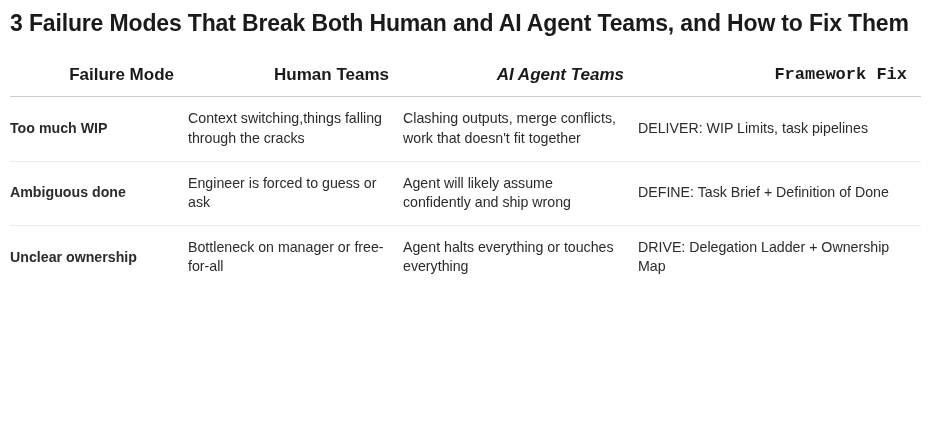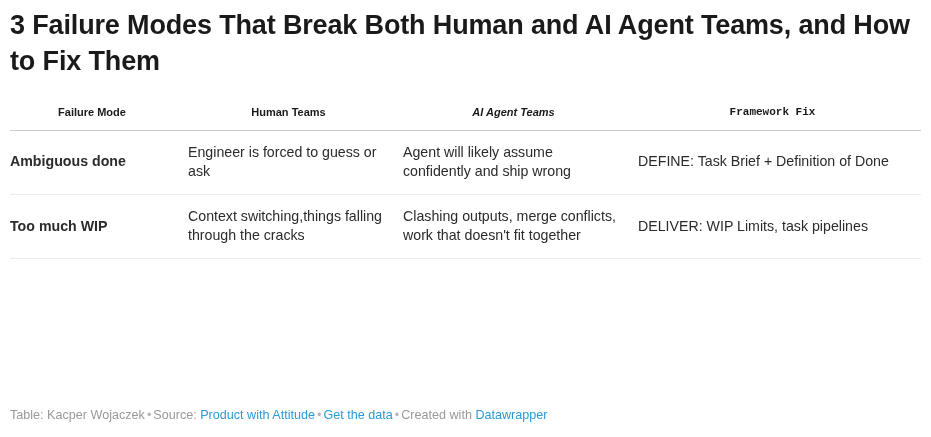--- a/index.html
+++ b/index.html
@@ -18,42 +18,42 @@
   .chart-wrap {
     width: 931px;
     height: 437px;
     box-sizing: border-box;
     padding: 0 10px;
     position: relative;
   }
 
   
   .title {
-    font-size: 27px;
+    font-size: 23px;
     font-weight: bold;
     color: #1a1a1a;
     line-height: 1.32;
     letter-spacing: -0.15px;
     padding-top: 8px;
     margin: 0;
     max-width: 915px;
   }
 
   
   table.dw-table {
     width: 911px;
     border-collapse: collapse;
     margin-top: 26px;
     table-layout: fixed;
   }
 
   table.dw-table th {
-    text-align: center;
+    text-align: right;
     vertical-align: bottom;
-    font-size: 11px;
+    font-size: 17px;
     font-weight: bold;
     color: #1a1a1a;
     padding: 0 14px 10px 0;
     border-bottom: 1px solid #cdcdcd;
     line-height: 1.3;
   }
 
   table.dw-table td {
     text-align: left;
     vertical-align: middle;
@@ -122,29 +122,34 @@
     <thead>
       <tr>
         <th class="h1">Failure Mode</th>
         <th class="h2">Human Teams</th>
         <th class="h3">AI Agent Teams</th>
         <th class="h4">Framework Fix</th>
       </tr>
     </thead>
     <tbody>
       <tr>
+        <td class="col-key">Too much WIP</td>
+        <td>Context switching,things falling through the cracks</td>
+        <td>Clashing outputs, merge conflicts, work that doesn't fit together</td>
+        <td>DELIVER: WIP Limits, task pipelines</td>
+      </tr>
+      <tr>
         <td class="col-key">Ambiguous done</td>
         <td>Engineer is forced to guess or ask</td>
         <td>Agent will likely assume confidently and ship wrong</td>
         <td>DEFINE: Task Brief + Definition of Done</td>
       </tr>
-      <tr>
-        <td class="col-key">Too much WIP</td>
-        <td>Context switching,things falling through the cracks</td>
-        <td>Clashing outputs, merge conflicts, work that doesn't fit together</td>
-        <td>DELIVER: WIP Limits, task pipelines</td>
+      <tr class="last-row">
+        <td class="col-key">Unclear ownership</td>
+        <td>Bottleneck on manager or free-for-all</td>
+        <td>Agent halts everything or touches everything</td>
+        <td>DRIVE: Delegation Ladder + Ownership Map</td>
       </tr>
     </tbody>
   </table>
 
-  <div class="credits"><span>Table: Kacper Wojaczek</span><span class="sep">•</span><span>Source:</span>&nbsp;<a href="#">Product with Attitude</a><span class="sep">•</span><a href="#">Get the data</a><span class="sep">•</span><span>Created with</span>&nbsp;<a href="#">Datawrapper</a></div>
 
 </div>
 
 </body></html>

